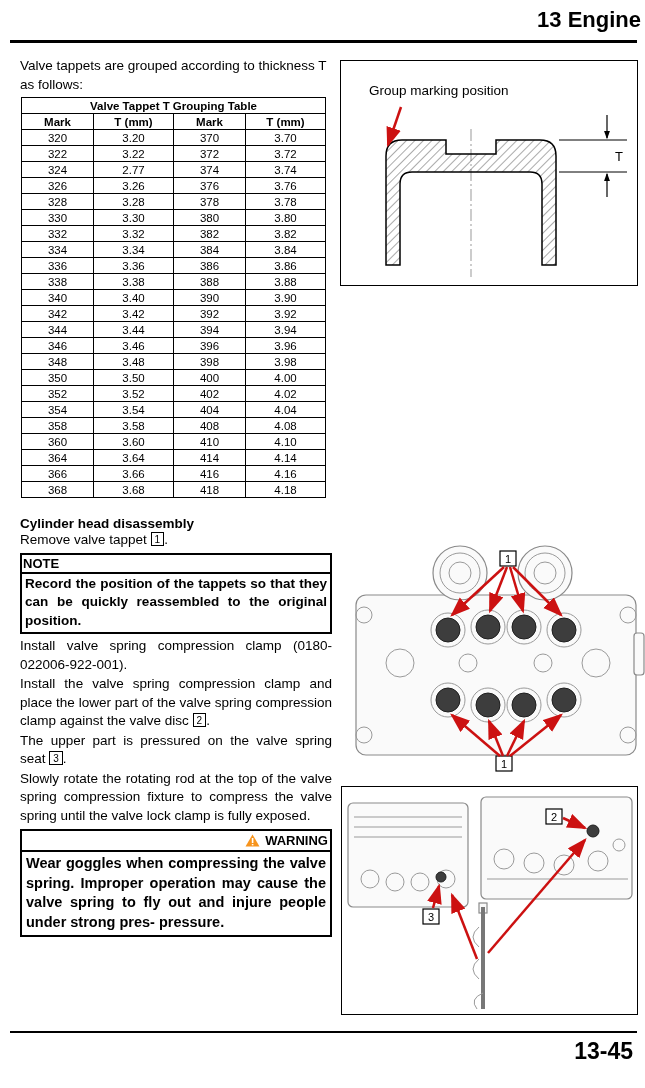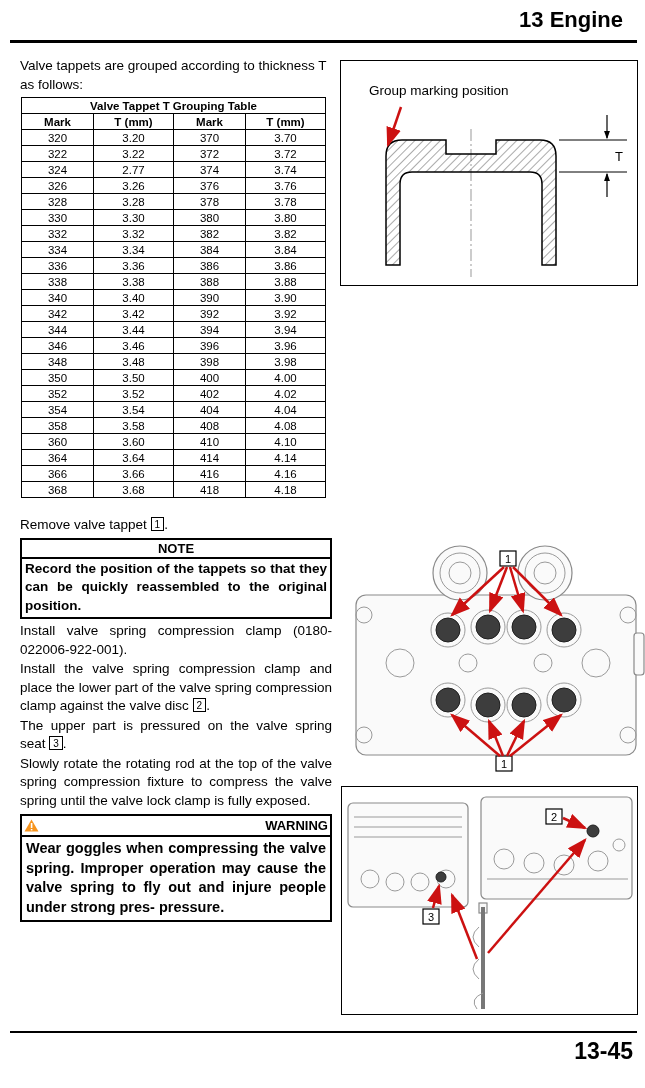--- a/index.html
+++ b/index.html
@@ -2,44 +2,44 @@
 <html style="--arrow-red: #cc1111; --warning-orange: #f7941d; --tappet-dark: #3d3d3d;"><head>
 <meta charset="utf-8">
 <style>
   * { margin:0; padding:0; box-sizing:border-box; }
   html,body { background:#fff; }
   .page {
     position:relative; width:645px; height:1088px; background:#fff;
     font-family:"Liberation Sans", sans-serif; color:#000; overflow:hidden;
   }
   
-  .chapter-title { position:absolute; top:7px; right:22px; font-size:22px; font-weight:bold; }
+  .chapter-title { position:absolute; top:7px; right:4px; font-size:22px; font-weight:bold; }
   .header-rule { position:absolute; top:40px; left:10px; right:8px; height:3px; background:#000; }
   
   .footer-rule { position:absolute; top:1031px; left:10px; right:8px; height:2px; background:#000; }
   .page-number { position:absolute; top:1038px; right:12px; font-size:23px; font-weight:bold; }
 
   
   .left-col { position:absolute; left:20px; top:57px; width:312px; }
   .intro { font-size:13.5px; line-height:18.5px; }
   p.body { font-size:13.5px; line-height:18.5px; text-align:justify; margin-bottom:1px; }
   .section-heading { font-size:13.5px; font-weight:bold; margin-top:3px; }
 
   table.tappet-table { border-collapse:collapse; table-layout:fixed; width:304px; margin:3px 0 18px 1px; font-size:11.5px; }
   table.tappet-table th, table.tappet-table td { border:1px solid #000; text-align:center; padding:0 2px; height:16px; line-height:14px; font-weight:normal; }
   table.tappet-table .title-cell, table.tappet-table .hdr { font-weight:bold; }
 
   .callout { display:inline-block; border:1px solid #000; font-size:10px; line-height:11px; padding:1px 3px 0 3px; background:#fff; vertical-align:1px; }
 
   .note-box { border:2px solid #000; margin:3px 0 3px 0; }
-  .note-title { text-align:center; font-weight:bold; font-size:13px; border-bottom:2px solid #000; padding:1px; }
+  .note-title { text-align:left; font-weight:bold; font-size:13px; border-bottom:2px solid #000; padding:1px; }
   .note-body { font-weight:bold; font-size:13.5px; line-height:18.5px; padding:1px 3px 2px 3px; text-align:justify; }
 
   .warning-box { border:2px solid #000; margin-top:4px; }
-  .warning-title { display:flex; justify-content:space-between; align-items:center; gap:5px; font-weight:bold; font-size:13px; border-bottom:2px solid #000; padding:2px; }
+  .warning-title { display:flex; justify-content:flex-end; align-items:center; gap:5px; font-weight:bold; font-size:13px; border-bottom:2px solid #000; padding:2px; }
   .warning-body { font-weight:bold; font-size:14.5px; line-height:19.5px; padding:2px 4px 3px 4px; text-align:justify; }
 
   
   .fig1 { position:absolute; left:340px; top:60px; width:298px; height:226px; border:1.5px solid #000; }
   .fig1-label { position:absolute; left:28px; top:22px; font-size:13.5px; white-space:nowrap; }
   .fig2 { position:absolute; left:338px; top:545px; width:307px; height:232px; }
   .fig3 { position:absolute; left:341px; top:786px; width:297px; height:229px; border:1.5px solid #000; }
   .figsvg { position:absolute; left:0; top:0; }
 
   .redline { stroke:var(--arrow-red,#cc1111); stroke-width:2.5; fill:none; }
@@ -214,20 +214,21 @@
           </tr>
           <tr>
             <td>368</td>
             <td>3.68</td>
             <td>418</td>
             <td>4.18</td>
           </tr>
         </tbody>
     </table>
 
+    <div class="section-heading">Cylinder head disassembly</div>
 
     <p class="body"><span>Remove valve tappet </span><span class="callout">1</span><span>.</span></p>
 
     <div class="note-box">
       <div class="note-title">NOTE</div>
       <div class="note-body">Record the position of the tappets so that they can be quickly reassembled to the original position.</div>
     </div>
 
     <p class="body">Install valve spring compression clamp (0180-022006-922-001).</p>
 

